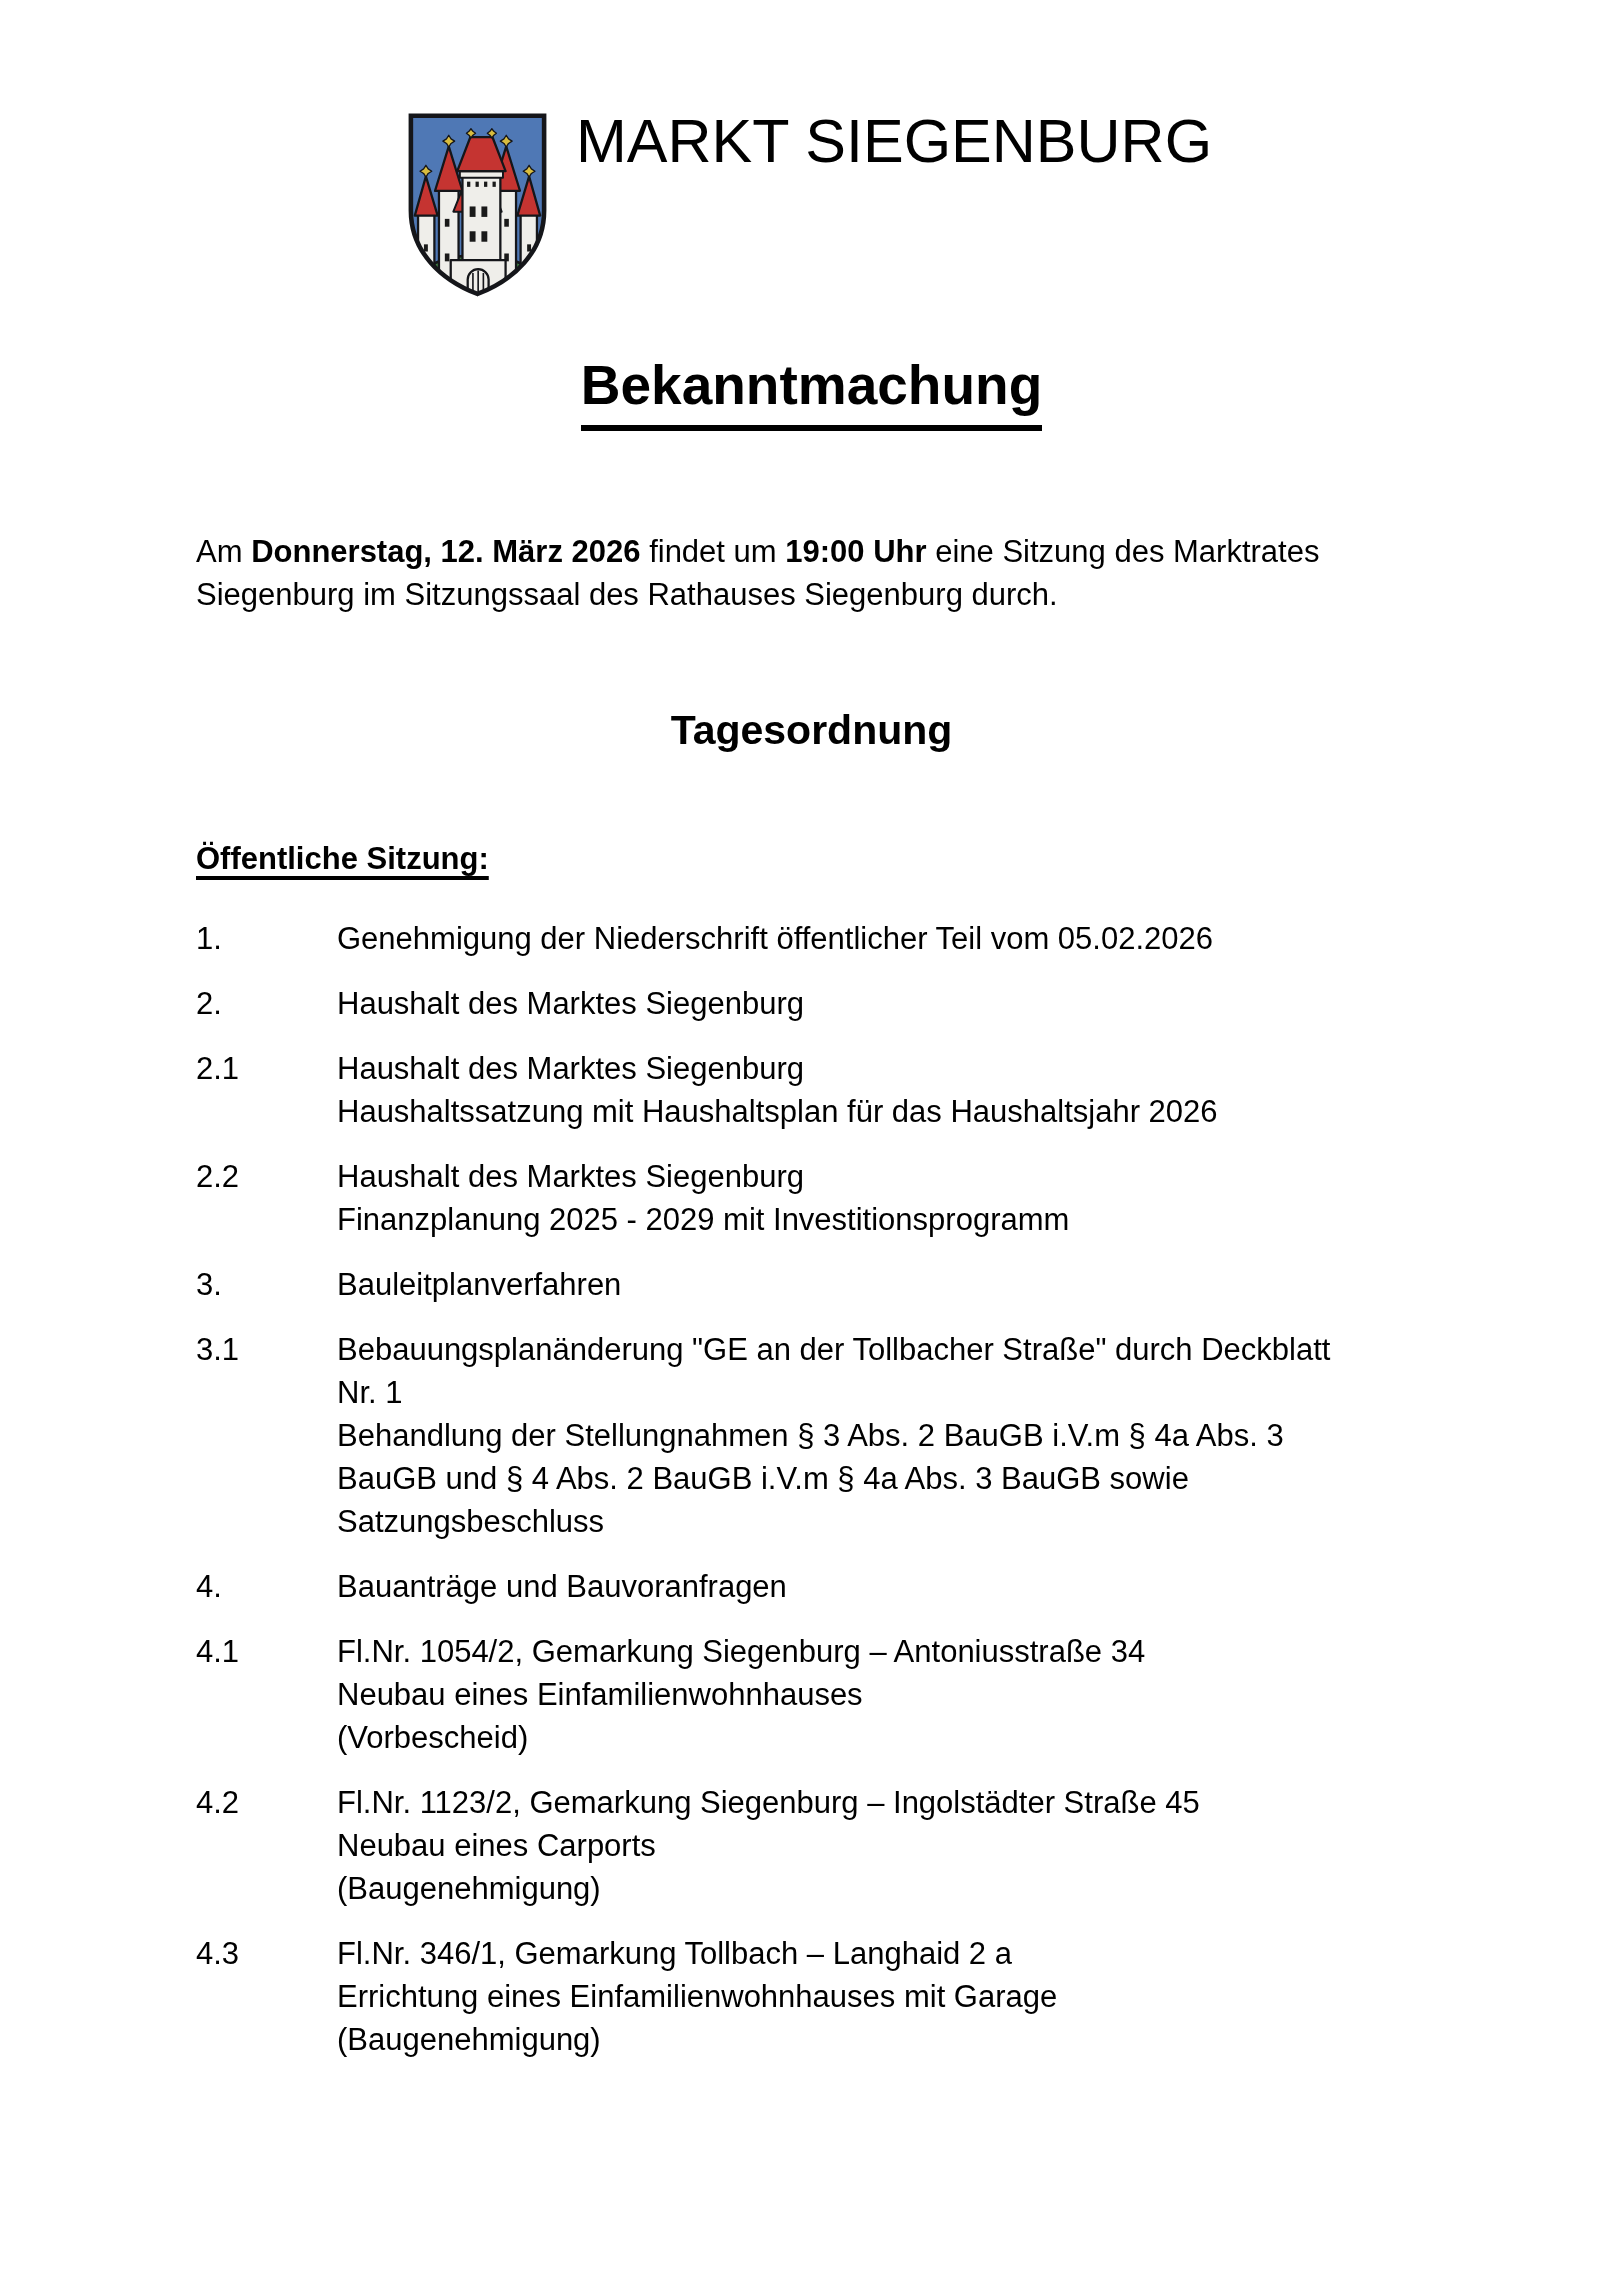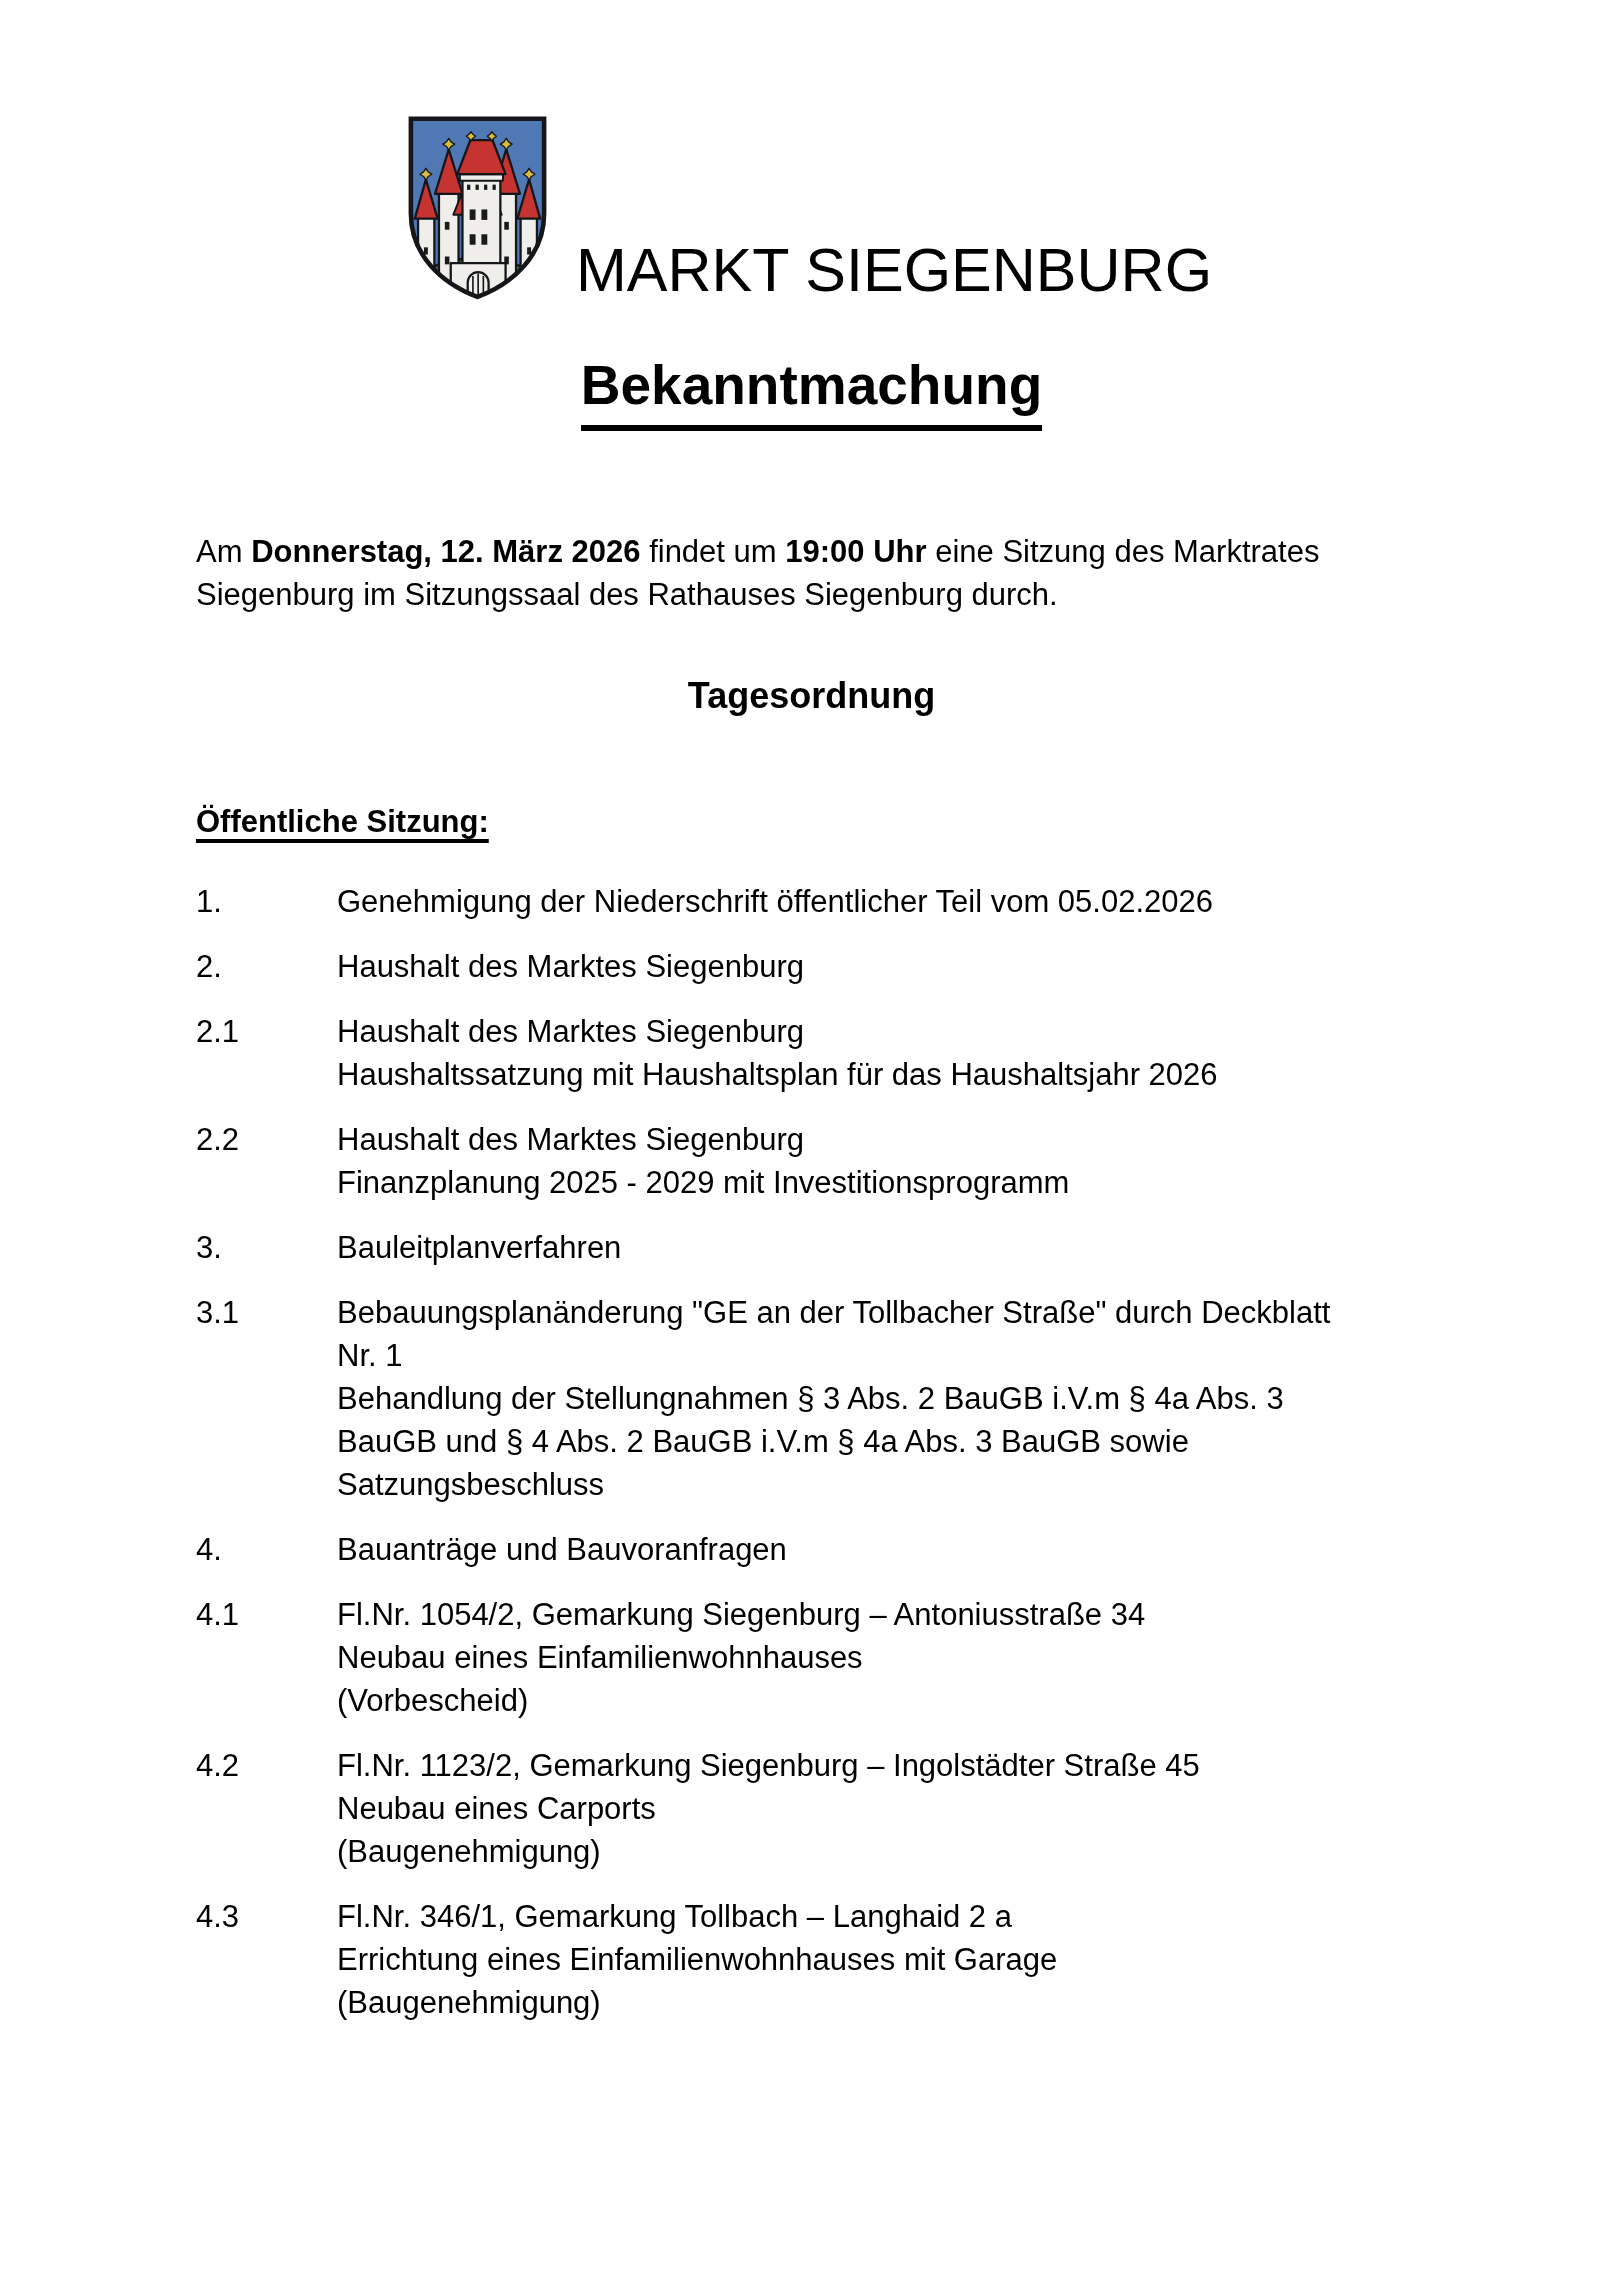--- a/index.html
+++ b/index.html
@@ -20,21 +20,21 @@
     box-sizing:border-box;
     background:var(--paper);
     color:var(--ink);
     font-family:"Liberation Sans","DejaVu Sans",sans-serif;
     font-size:31px;
     line-height:43px;
     padding:111px 196px 0 196px;
     overflow:hidden;
   }
   
-  .header{display:flex;align-items:flex-end;margin-left:209px;height:190px;}
+  .header{display:flex;align-items:flex-start;margin-left:209px;height:190px;}
   .coat{width:145px;height:187px;flex:0 0 auto;}
   .coat svg{display:block;width:145px;height:187px;}
   .org{
     margin:0 0 0 26px;
     font-size:61px;
     font-weight:400;
     line-height:1;
     white-space:nowrap;
     letter-spacing:0px;
   }
@@ -48,24 +48,24 @@
     line-height:1.05;
     padding-bottom:10.5px;
     border-bottom:6.5px solid var(--ink);
   }
   
   .intro{margin:99px 0 0 0;}
   .intro-line{white-space:nowrap;}
   
   .agenda-heading{
     text-align:center;
-    font-size:36px;
+    font-size:41px;
     font-weight:700;
     line-height:1.1;
-    margin:60px 0 0 0;
+    margin:92px 0 0 0;
   }
   .section-heading{
     font-size:31px;
     font-weight:700;
     line-height:43px;
     margin:84px 0 0 0;
     display:inline-block;
     text-decoration:underline;
     text-decoration-thickness:3.9px;
     text-underline-offset:7.2px;

